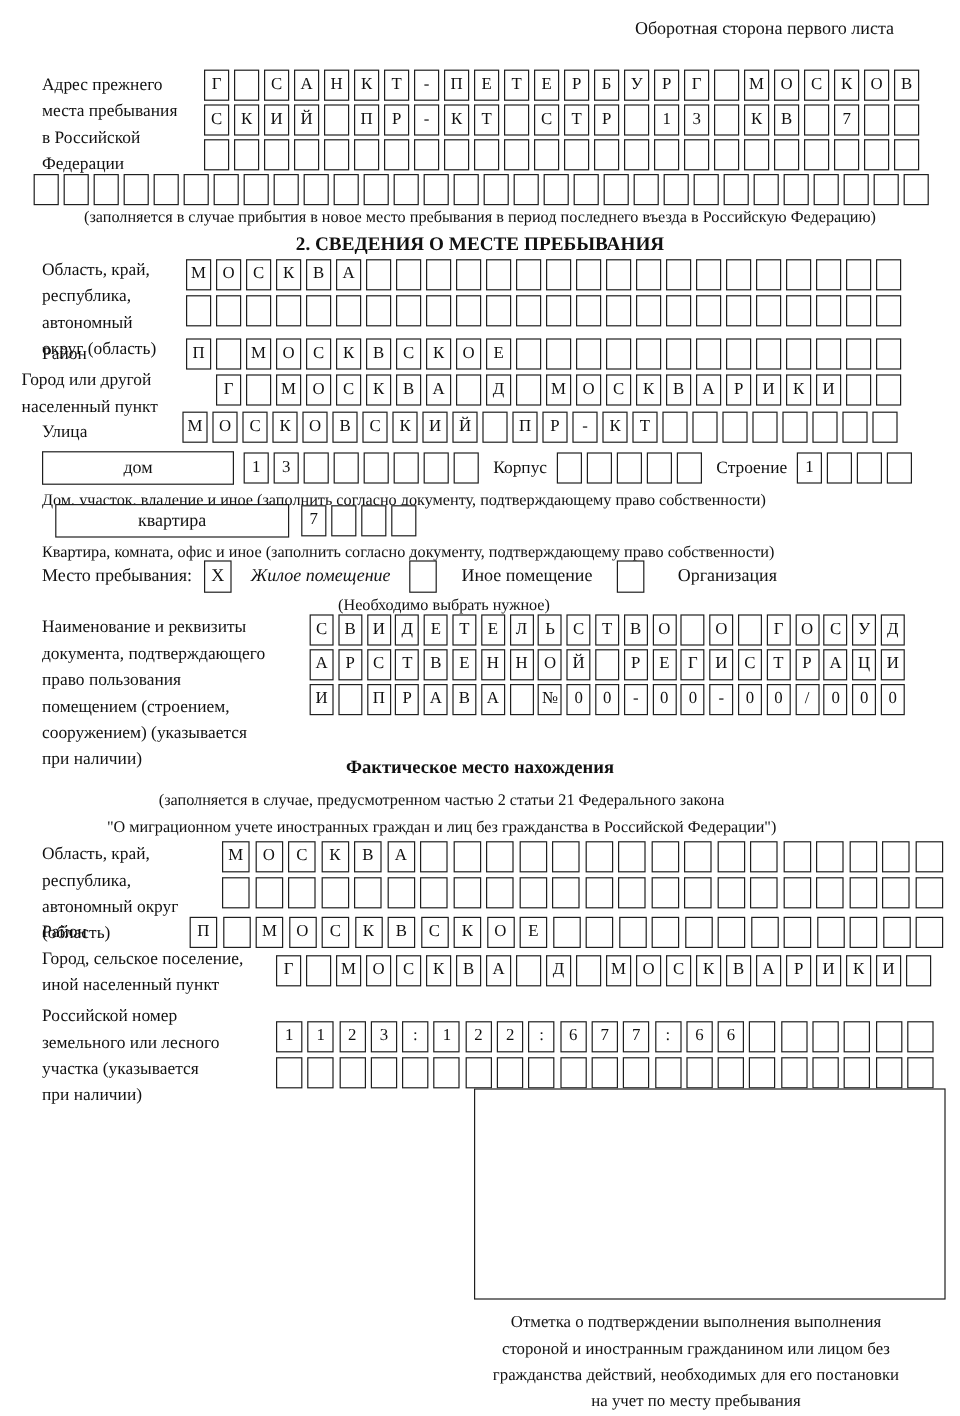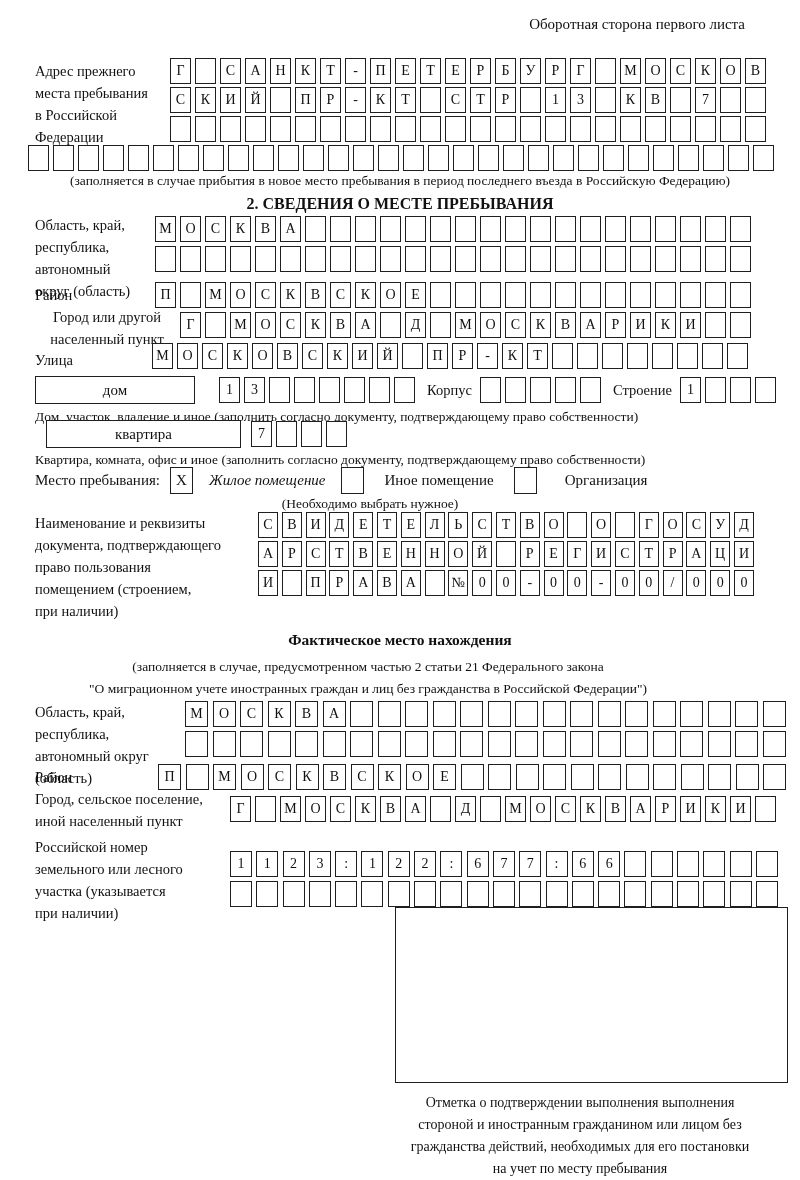--- a/index.html
+++ b/index.html
@@ -232,21 +232,21 @@
       <span class="cell"></span>
       <span class="cell"></span>
       <span class="cell"></span>
       <span class="cell"></span>
       <span class="cell"></span>
       <span class="cell"></span>
       <span class="cell"></span>
       <span class="cell"></span>
     </div>
 
-  <div class="abs lbl" style="left:32px;top:306px;width:150px;text-align:center;">
+  <div class="abs lbl" style="left:18px;top:306px;width:150px;">
       <div>Город или другой</div>
       <div>населенный пункт</div>
     </div>
   <div class="brow" style="left:180px;top:312px;">
       <span class="cell">Г</span>
       <span class="cell"></span>
       <span class="cell">М</span>
       <span class="cell">О</span>
       <span class="cell">С</span>
       <span class="cell">К</span>
@@ -291,21 +291,21 @@
       <span class="cell"></span>
       <span class="cell"></span>
       <span class="cell"></span>
       <span class="cell"></span>
       <span class="cell"></span>
       <span class="cell"></span>
       <span class="cell"></span>
     </div>
 
   <div class="abs inline-flex" style="left:35px;top:376px;">
-    <div class="wbox" style="width:160px;margin-right:24px;text-align:right;">дом</div>
+    <div class="wbox" style="width:160px;margin-right:8px;text-align:right;">дом</div>
     <div class="brow" style="position:static;margin-right:12px;">
         <span class="cell">1</span>
         <span class="cell">3</span>
         <span class="cell"></span>
         <span class="cell"></span>
         <span class="cell"></span>
         <span class="cell"></span>
         <span class="cell"></span>
         <span class="cell"></span>
       </div>
@@ -347,20 +347,21 @@
     <span class="chk" style="margin-right:28px;"></span>
     <span>Организация</span>
   </div>
   <div class="abs cap center" style="left:160px;top:496px;width:420px;">(Необходимо выбрать нужное)</div>
 
   <div class="abs lbl" style="left:35px;top:512px;width:225px;">
       <div>Наименование и реквизиты</div>
       <div>документа, подтверждающего</div>
       <div>право пользования</div>
       <div>помещением (строением,</div>
+      <div>сооружением) (указывается</div>
       <div>при наличии)</div>
     </div>
   <div class="brow tight" style="left:258px;top:512px;">
       <span class="cell">С</span>
       <span class="cell">В</span>
       <span class="cell">И</span>
       <span class="cell">Д</span>
       <span class="cell">Е</span>
       <span class="cell">Т</span>
       <span class="cell">Е</span>

